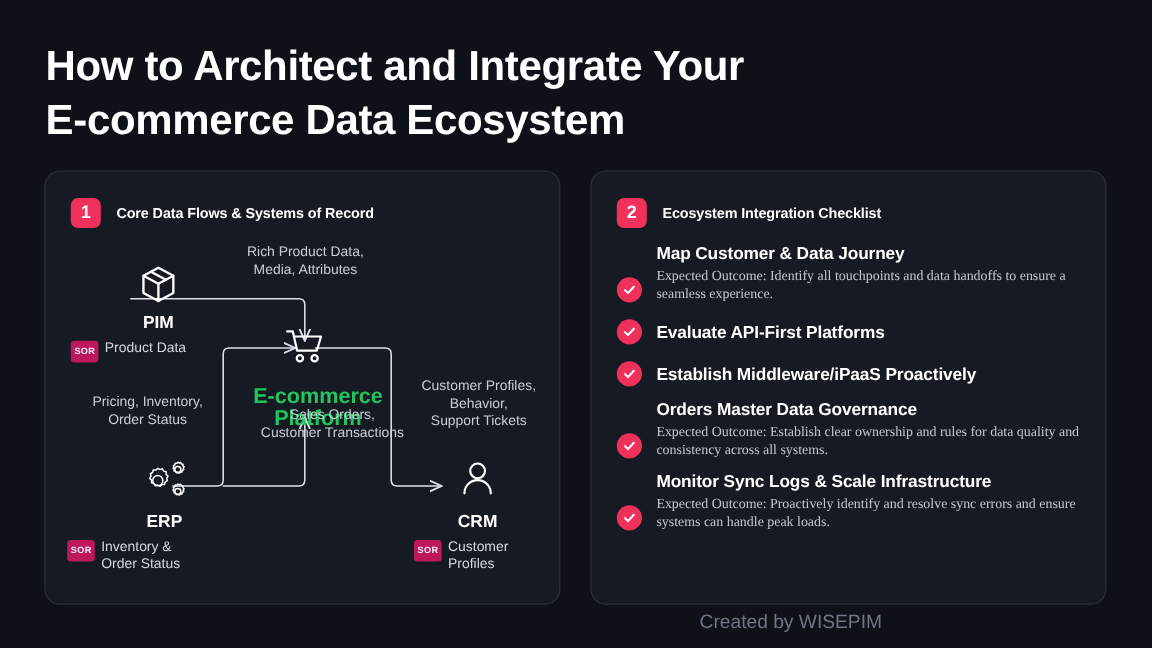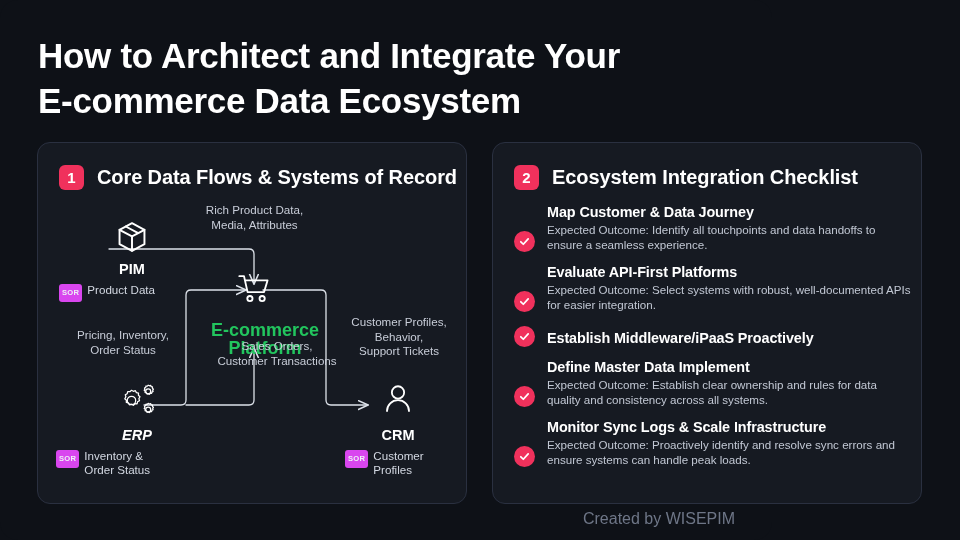--- a/index.html
+++ b/index.html
@@ -53,21 +53,21 @@
     color: #ffffff;
     font-size: 15px;
     font-weight: bold;
     display: flex;
     align-items: center;
     justify-content: center;
     flex: none;
   }
   .panel-title {
     color: #ffffff;
-    font-size: 20px;
+    font-size: 12px;
     font-weight: bold;
     white-space: nowrap;
     letter-spacing: -0.1px;
     text-align: right;
   }
 
   
   .diagram { position: absolute; left: 0; top: 0; width: 430px; height: 362px; }
   .diagram svg { position: absolute; left: 0; top: 0; }
 
@@ -99,21 +99,21 @@
   .sor-row {
     position: absolute;
     display: flex;
     align-items: flex-start;
     gap: 5px;
     color: #d3d8e2;
     font-size: 11.6px;
     line-height: 14px;
   }
   .sor-badge {
-    background: #d946ef;
+    background: #be185d;
     color: #eef1f6;
     font-size: 7.6px;
     font-weight: bold;
     letter-spacing: 0.3px;
     border-radius: 3px;
     padding: 2px 3px 1.5px 3px;
     flex: none;
     position: relative;
     top: 1px;
   }
@@ -148,20 +148,21 @@
     font-size: 14.4px;
     font-weight: bold;
     line-height: 18px;
     letter-spacing: -0.1px;
   }
   .check-desc {
     color: #c2c8d4;
     font-size: 11.6px;
     line-height: 15px;
     margin-top: 1px;
+    font-family: Liberation Serif, serif;
   }
 
   
   .footer {
     position: absolute;
     right: 37px; bottom: 12px;
     color: #6e7687;
     font-size: 16px;
   }
 </style>
@@ -233,21 +234,21 @@
           <g>
             <circle cx="32.2" cy="10.3" r="2.5"></circle>
             <path d="M32.2 4.2 l1.2 0.6 1.2 -0.4 0.6 1.2 1.3 0.3 -0.1 1.3 1.0 0.9 -0.7 1.1 0.4 1.2 -1.2 0.7 -0.3 1.3 -1.3 -0.1 -0.9 1.0 -1.1 -0.7 -1.2 0.4 -0.7 -1.2 -1.3 -0.3 0.1 -1.3 -1.0 -0.9 0.7 -1.1 -0.4 -1.2 1.2 -0.7 0.3 -1.3 1.3 0.1 z"></path>
           </g>
           <g>
             <circle cx="32.2" cy="28.5" r="2.5"></circle>
             <path d="M32.2 22.4 l1.2 0.6 1.2 -0.4 0.6 1.2 1.3 0.3 -0.1 1.3 1.0 0.9 -0.7 1.1 0.4 1.2 -1.2 0.7 -0.3 1.3 -1.3 -0.1 -0.9 1.0 -1.1 -0.7 -1.2 0.4 -0.7 -1.2 -1.3 -0.3 0.1 -1.3 -1.0 -0.9 0.7 -1.1 -0.4 -1.2 1.2 -0.7 0.3 -1.3 1.3 0.1 z"></path>
           </g>
         </svg>
       </div>
-      <div class="node-label" style="left:58px; top:284px; width:82px;font-style:italic;">ERP</div>
+      <div class="node-label" style="left:58px; top:284px; width:82px;">ERP</div>
       <div class="sor-row" style="left:18px; top:306px; width:160px;">
         <span class="sor-badge">SOR</span>
         <span class="sor-text">Inventory &amp;
 Order Status</span>
       </div>
 
       <div style="position:absolute; left:344px; top:240px;">
         <svg width="32" height="34" viewBox="0 0 24 26" fill="none" stroke="#ffffff" stroke-width="1.4" stroke-linecap="round" stroke-linejoin="round">
           <circle cx="12" cy="7.2" r="4.7"></circle>
           <path d="M3.6 21.5 a8.4 8.4 0 0 1 16.8 0"></path>
@@ -294,21 +295,20 @@
       </div>
 
       <div class="check-item">
         <div class="check-circle">
           <svg width="11" height="11" viewBox="0 0 12 12" fill="none" stroke="#ffffff" stroke-width="1.9" stroke-linecap="round" stroke-linejoin="round">
               <path d="M2 6.3 L4.7 9 L10 3.2"></path>
             </svg>
         </div>
         <div class="check-body">
           <div class="check-title">Evaluate API-First Platforms</div>
-          <div class="check-desc">Expected Outcome: Select systems with robust, well-documented APIs for easier integration.</div>
         </div>
       </div>
 
       <div class="check-item">
         <div class="check-circle">
           <svg width="11" height="11" viewBox="0 0 12 12" fill="none" stroke="#ffffff" stroke-width="1.9" stroke-linecap="round" stroke-linejoin="round">
               <path d="M2 6.3 L4.7 9 L10 3.2"></path>
             </svg>
         </div>
         <div class="check-body">
@@ -316,21 +316,21 @@
         </div>
       </div>
 
       <div class="check-item">
         <div class="check-circle">
           <svg width="11" height="11" viewBox="0 0 12 12" fill="none" stroke="#ffffff" stroke-width="1.9" stroke-linecap="round" stroke-linejoin="round">
               <path d="M2 6.3 L4.7 9 L10 3.2"></path>
             </svg>
         </div>
         <div class="check-body">
-          <div class="check-title">Define Master Data Implement</div>
+          <div class="check-title">Orders Master Data Governance</div>
           <div class="check-desc">Expected Outcome: Establish clear ownership and rules for data quality and consistency across all systems.</div>
         </div>
       </div>
 
       <div class="check-item">
         <div class="check-circle">
           <svg width="11" height="11" viewBox="0 0 12 12" fill="none" stroke="#ffffff" stroke-width="1.9" stroke-linecap="round" stroke-linejoin="round">
               <path d="M2 6.3 L4.7 9 L10 3.2"></path>
             </svg>
         </div>

